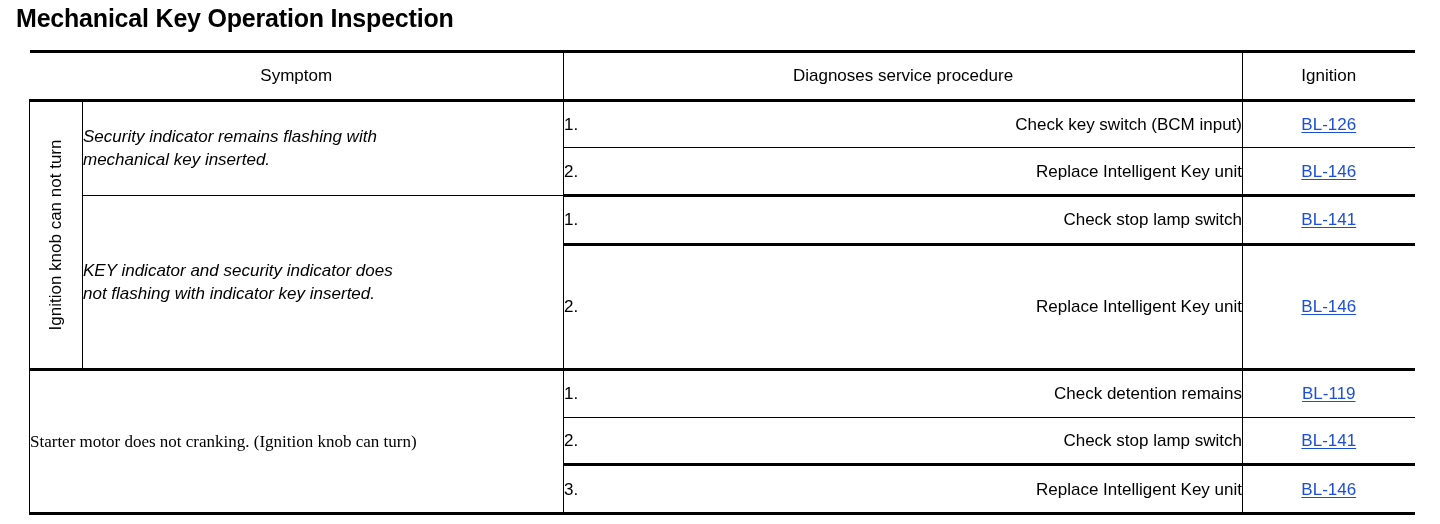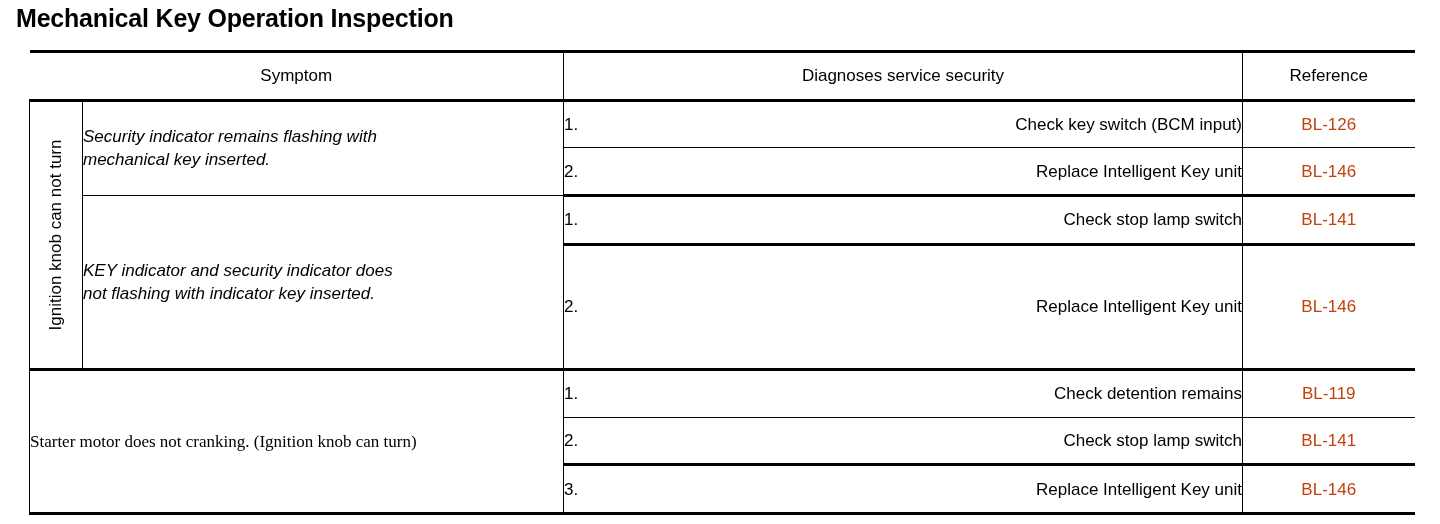--- a/index.html
+++ b/index.html
@@ -127,22 +127,23 @@
   .proc-txt {
     flex: 1 1 auto;
     text-align: right;
   }
 
   
   .ref-cell {
     text-align: center;
   }
   .ref-link {
+    text-decoration: underline;
     text-underline-offset: 2px;
-    color: #c2410c;
+    color: #1d4ed8;
     cursor: pointer;
     font-size: 17px;
   }
 </style>
 </head>
 <body>
 
 <div id="page">
 
   <div class="doc-title">Mechanical Key Operation Inspection</div>
@@ -152,22 +153,22 @@
       <colgroup>
         <col class="c-rot">
         <col class="c-sym">
         <col class="c-proc">
         <col class="c-ref">
       </colgroup>
       <tbody>
 
         <tr>
           <td class="hdr-cell bt-thick bb-thick" colspan="2">Symptom</td>
-          <td class="hdr-cell bt-thick bb-thick bl-thin">Diagnoses service security</td>
-          <td class="hdr-cell bt-thick bb-thick bl-thin">Reference</td>
+          <td class="hdr-cell bt-thick bb-thick bl-thin">Diagnoses service procedure</td>
+          <td class="hdr-cell bt-thick bb-thick bl-thin">Ignition</td>
         </tr>
 
         <tr>
           <td class="rot-cell bl-thin bb-thick" rowspan="4">
             <div class="rot-inner">
               <span class="rot-text">Ignition knob can not turn</span>
             </div>
           </td>
 
           <td class="sym-cell bl-thin bb-thin" rowspan="2">

